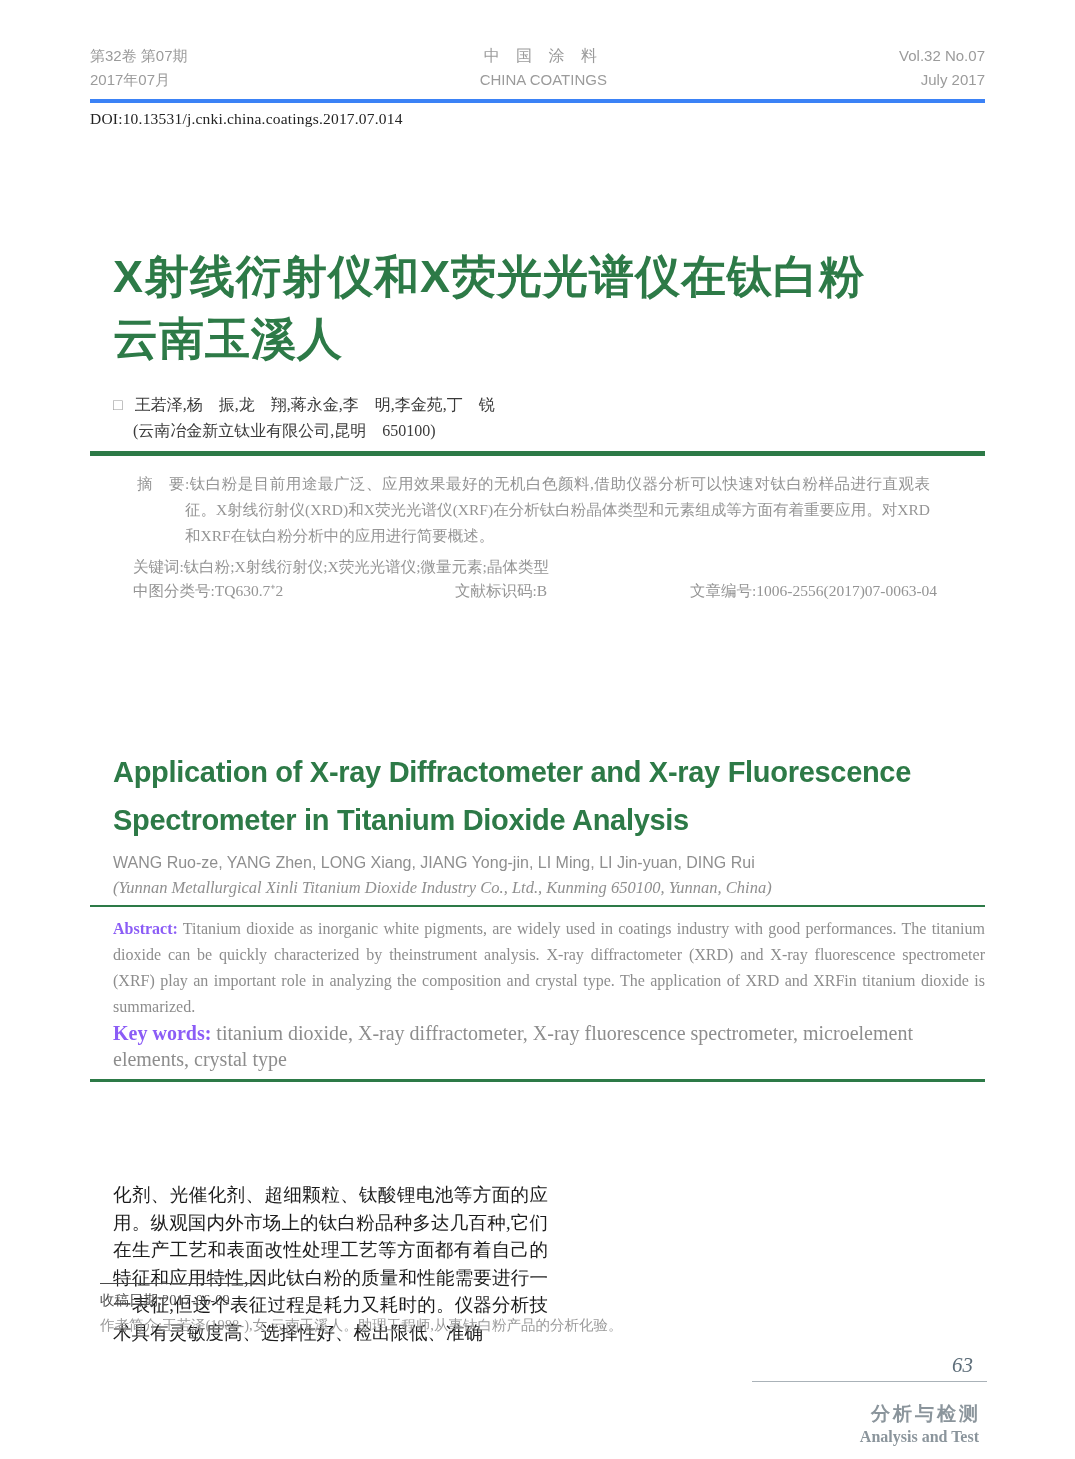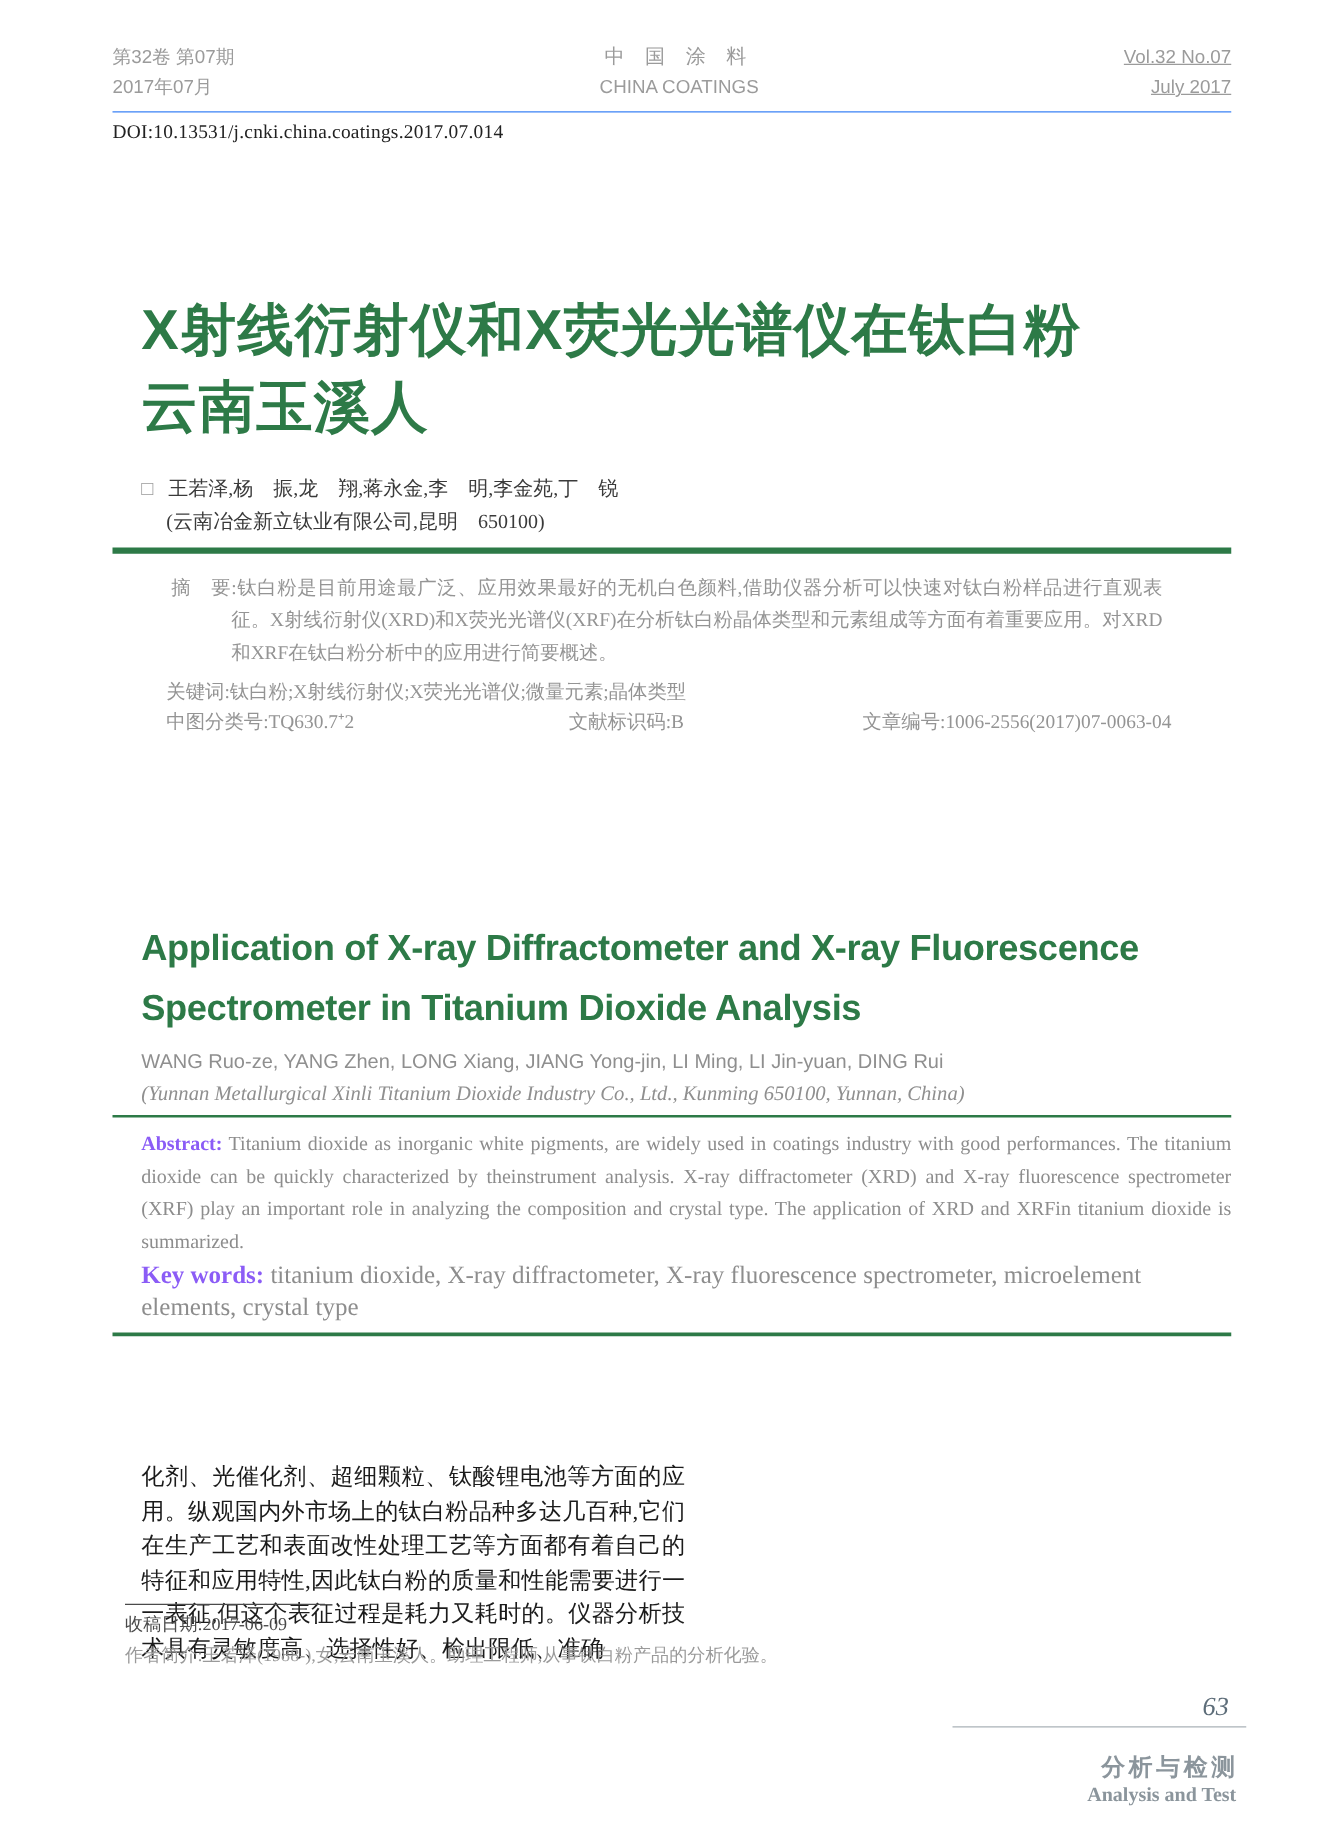--- a/index.html
+++ b/index.html
@@ -10,33 +10,33 @@
     height: 1459px;
     background: #ffffff;
     overflow: hidden;
     font-family: "Liberation Serif", serif;
     color: #1b1b1b;
   }
   .content { margin: 0 90px; width: 895px; }
 
   
   .jheader {
-    padding-top: 34px;
+    padding-top: 44px;
     display: flex;
     justify-content: space-between;
     font-family: "Liberation Sans", sans-serif;
     font-size: 15px;
     line-height: 24px;
     color: #9b9b9b;
-    border-bottom: 1px solid #3b82f6;
+    border-bottom: 4px solid #3b82f6;
     padding-bottom: 7px;
   }
   .jheader .col { white-space: nowrap; }
   .jheader .col.center { text-align: center; }
-  .jheader .col.right { text-align: right; text-decoration: underline; }
+  .jheader .col.right { text-align: right; }
   .jheader .cn-journal { letter-spacing: 6px; font-size: 16px; }
   .doi {
     margin-top: 7px;
     font-size: 15.5px;
     color: #222222;
     letter-spacing: 0.2px;
   }
 
   
   .cn-title {
@@ -174,21 +174,21 @@
     font-size: 14.5px;
     line-height: 25px;
   }
   .footnotes .sep { width: 160px; border-top: 1px solid #4a4a4a; margin-bottom: 4px; }
   .footnotes .fn-dark { color: #4a4a4a; }
   .footnotes .fn-gray { color: #9a9a9a; }
 
   
   .pfooter {
     position: absolute;
-    right: 78px;
+    right: 88px;
     top: 1352px;
     width: 235px;
     text-align: right;
     color: #8b959c;
   }
   .pfooter .pnum {
     font-style: italic;
     font-size: 21px;
     line-height: 26px;
     color: #5d6d79;

